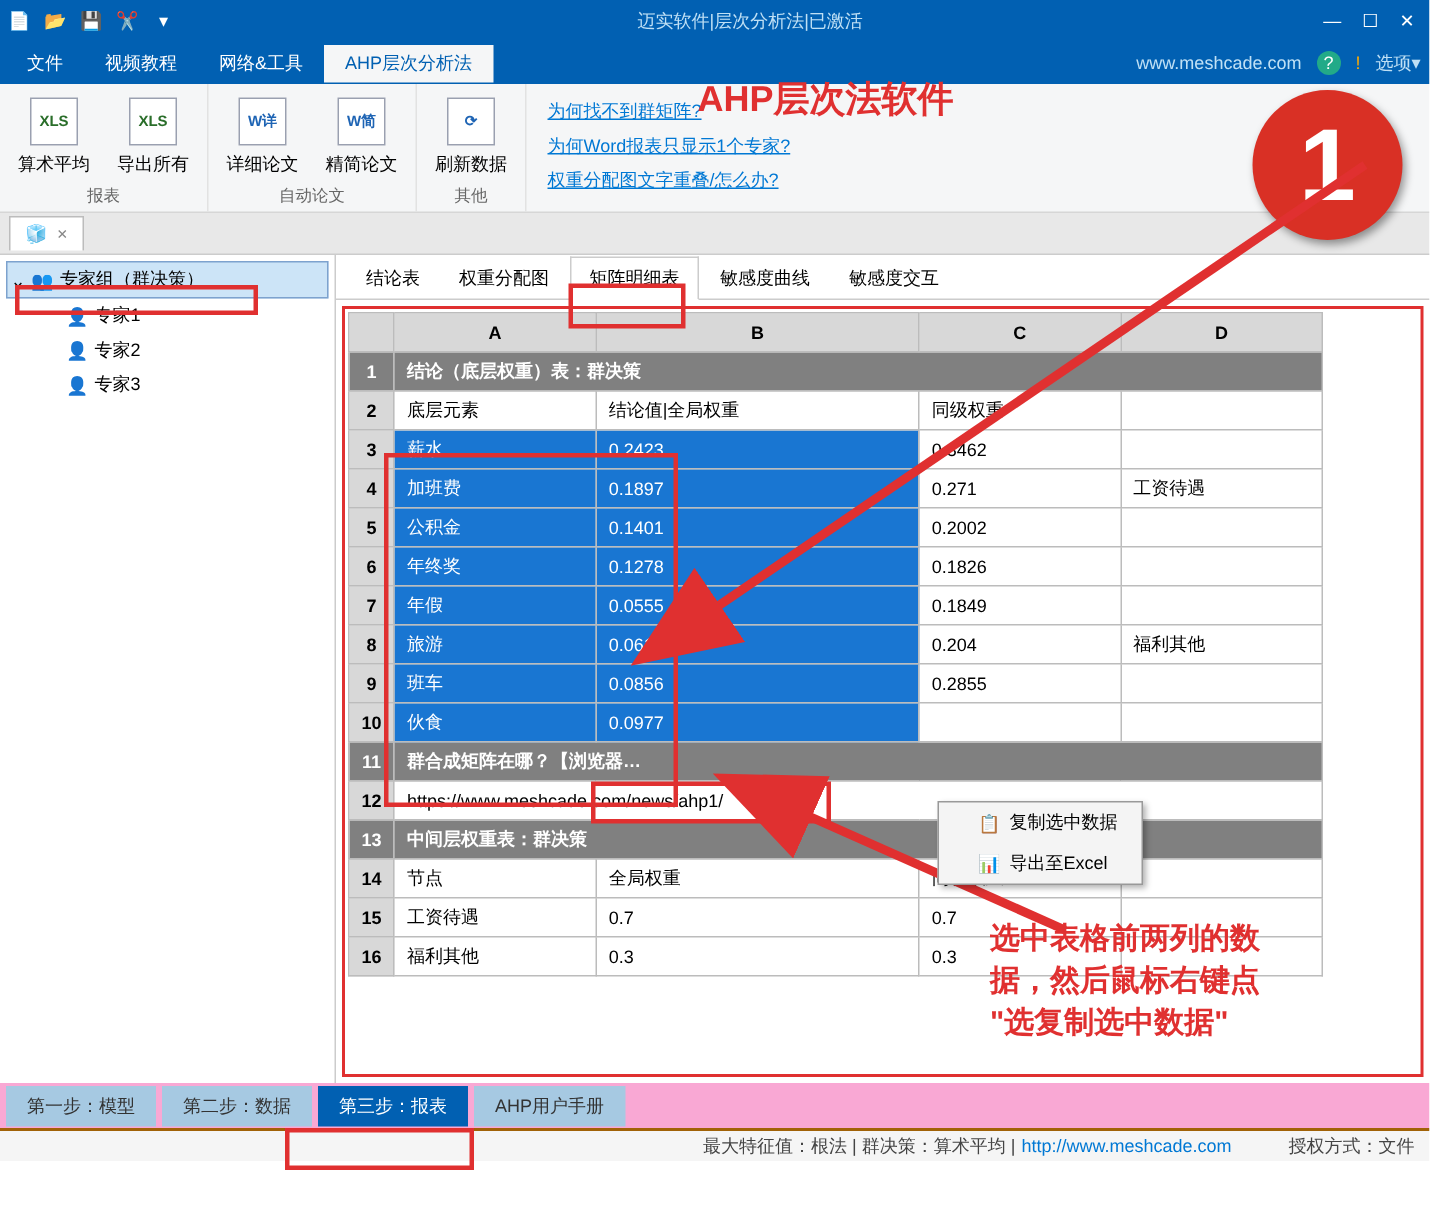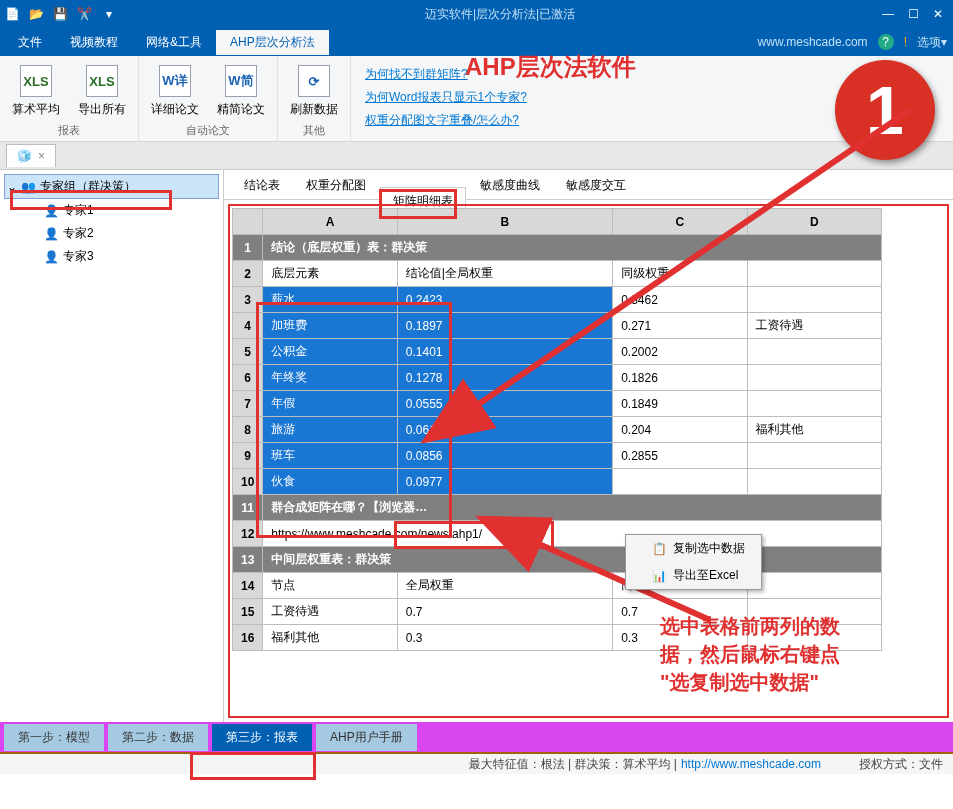--- a/index.html
+++ b/index.html
@@ -10,46 +10,46 @@
 .titlebar .title{flex:1;text-align:center;color:#bfe0f5}
 .titlebar .winbtns{display:flex;gap:14px;padding-right:6px}
 .menubar{height:28px;background:#0160b2;color:#fff;display:flex;align-items:center;padding:0 4px;position:relative}
 .menubar .mitem{padding:4px 14px;cursor:pointer}
 .menubar .mitem.active{background:#f5f6f7;color:#0160b2}
 .menubar .right{position:absolute;right:6px;display:flex;align-items:center;gap:10px;color:#bfe0f5}
 .ribbon{height:86px;background:#f5f6f7;border-bottom:1px solid #d6d6d6;display:flex;position:relative}
 .rgroup{border-right:1px solid #e2e2e2;display:flex;flex-direction:column;padding:4px 8px 2px;align-items:center}
 .rgroup .btns{display:flex;gap:10px;flex:1}
 .rbtn{display:flex;flex-direction:column;align-items:center;justify-content:center;gap:4px;cursor:pointer;padding:2px 4px}
-.rbtn .ric{width:32px;height:32px;background:#fff;border:1px solid #9aa0b0;display:flex;align-items:center;justify-content:center;font-size:13px;font-weight:bold}
+.rbtn .ric{width:32px;height:32px;background:#fff;border:1px solid #9aa0b0;display:flex;align-items:center;justify-content:center;font-size:10px;font-weight:bold}
 .rgroup .glabel{font-size:11px;color:#666;padding-bottom:1px}
 .links{display:flex;flex-direction:column;gap:6px;padding:10px 14px}
 .links a{color:#0078d4;text-decoration:underline;cursor:pointer}
 .doctab{height:28px;background:#e8e8e8;border-bottom:1px solid #ccc;display:flex;align-items:center;padding-left:6px}
 .doctab .tab{background:#fff;border:1px solid #bcbcbc;border-bottom:none;padding:4px 10px;display:flex;align-items:center;gap:6px}
 .workspace{display:flex;height:552px}
 .tree{width:224px;border-right:1px solid #ccc;padding:4px}
 .tree .node{display:flex;align-items:center;gap:4px;padding:3px 2px;cursor:pointer}
 .tree .node.root{background:#cce4f7;border:1px solid #7da2ce}
 .tree .child{padding-left:40px}
 .content{flex:1;display:flex;flex-direction:column;position:relative}
 .subtabs{height:30px;display:flex;align-items:flex-end;border-bottom:1px solid #ccc;gap:2px;padding:0 8px}
 .subtab{padding:5px 12px;cursor:pointer}
-.subtab.active{border:1px solid #ccc;border-bottom:1px solid #fff;background:#fff;position:relative;top:17px}
+.subtab.active{border:1px solid #ccc;border-bottom:1px solid #fff;background:#fff;position:relative;top:1px}
 .gridwrap{flex:1;overflow:auto;border:2px solid #e03030;margin:4px;padding:2px;position:relative}
 table.grid{border-collapse:collapse;width:650px}
 table.grid td,table.grid th{border:1px solid #bcbcbc;padding:4px 8px;height:26px;text-align:left;background:#fff}
 table.grid .rownum{background:#d8d8d8;text-align:center;width:28px;font-weight:bold}
 table.grid .colhead{background:#d8d8d8;text-align:center;font-weight:bold}
 table.grid .title-row td{background:#808080;color:#fff;font-weight:bold}
 table.grid .sel{background:#1976d2;color:#fff}
 .ctxmenu{position:absolute;left:395px;top:328px;background:#f4f4f4;border:1px solid #999;box-shadow:2px 2px 4px rgba(0,0,0,.3);z-index:10}
 .ctxmenu .citem{padding:5px 16px 5px 26px;cursor:pointer;display:flex;align-items:center;gap:6px}
 .redbox{position:absolute;border:3px solid #e03030}
-.bottombar{height:30px;background:#d946ef;display:flex;align-items:center;padding:4px;gap:4px}
+.bottombar{height:30px;background:#f9a8d4;display:flex;align-items:center;padding:4px;gap:4px}
 .bbtn{padding:5px 14px;background:#a6c9e2;color:#333;cursor:pointer}
 .bbtn.active{background:#0160b2;color:#fff}
 .statusbar{height:22px;background:#f5f5f5;border-top:2px solid #a16207;display:flex;align-items:center;justify-content:flex-end;padding:0 10px;gap:4px;color:#444}
 .statusbar a{color:#0078d4}
 .bigred{position:absolute;right:18px;top:60px;width:100px;height:100px;border-radius:50%;background:#d93025;color:#fff;font-size:68px;font-weight:bold;display:flex;align-items:center;justify-content:center;box-shadow:2px 3px 6px rgba(0,0,0,.4)}
 .anno{position:absolute;color:#e03030;font-size:20px;font-weight:bold;line-height:1.4;z-index:5}
 .arrow{position:absolute;z-index:4}
 </style>
 </head>
 <body>

